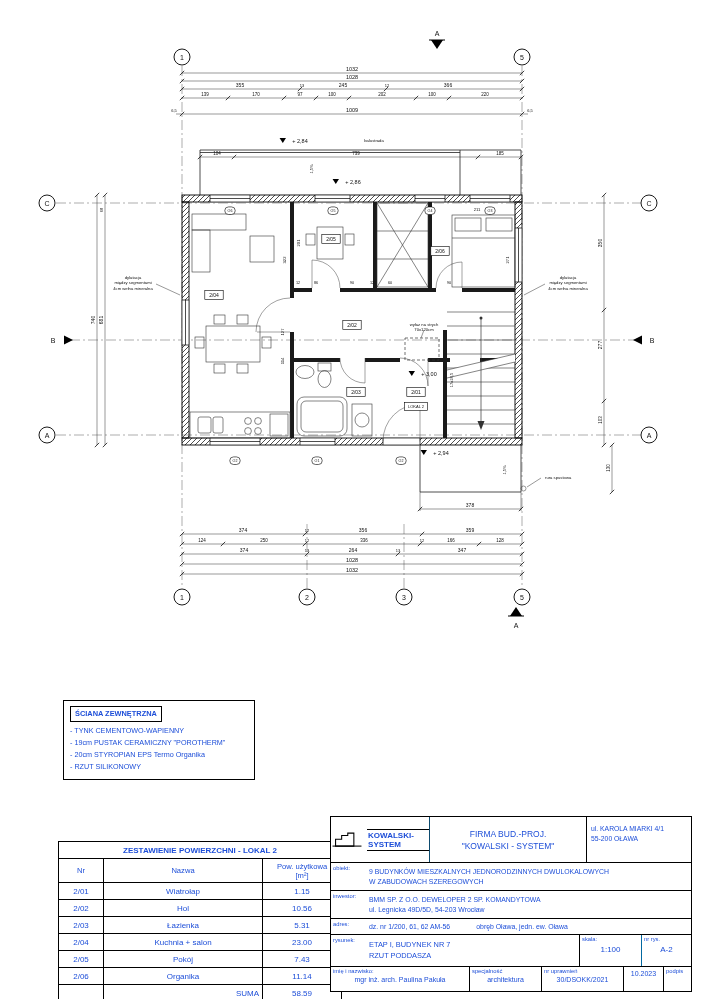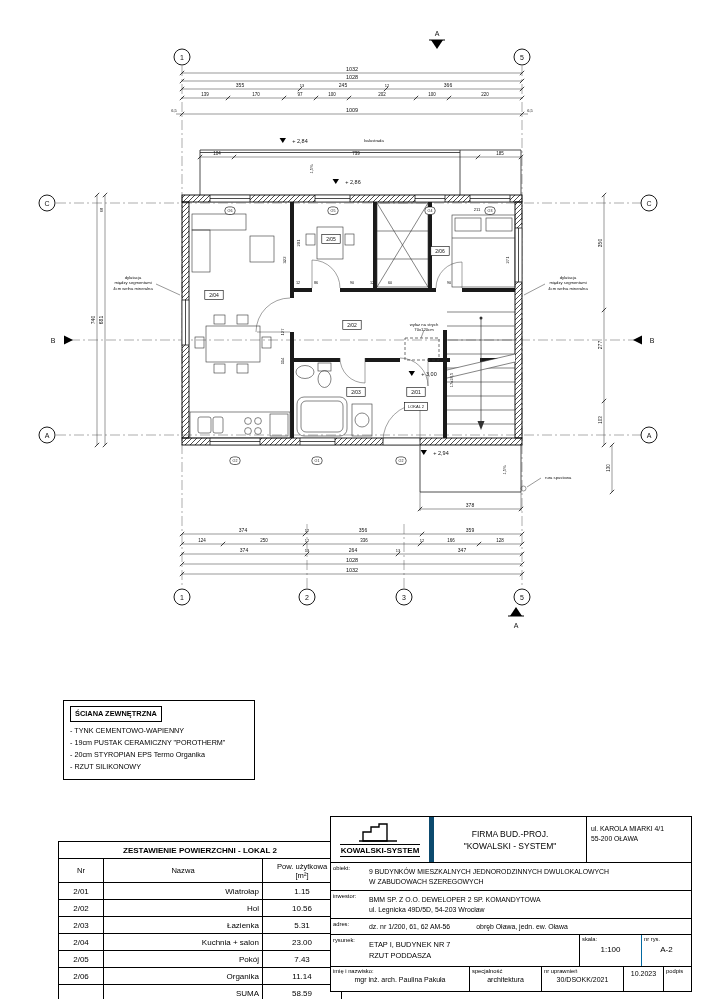--- a/index.html
+++ b/index.html
@@ -1,44 +1,44 @@
 <!DOCTYPE html>
 <html><head>
 <meta charset="utf-8">
 <style>
   html,body{margin:0;padding:0;background:#e8e8e8;}
   .page{position:relative;width:706px;height:999px;background:#ffffff;margin:0 auto;
-        font-family:"Liberation Sans",sans-serif;color:#000000;overflow:hidden;}
+        font-family:"Liberation Sans",sans-serif;color:#1d4ed8;overflow:hidden;}
   svg text{font-family:"Liberation Sans",sans-serif;fill:#111;}
   #plan-svg{position:absolute;left:0;top:0;}
 
   
   .legend{position:absolute;left:63px;top:700px;width:178px;border:1px solid #000;
           padding:5px 6px 6px 6px;font-size:7.2px;line-height:1.65;background:#fff;}
   .legend-title{display:inline-block;font-size:7.4px;font-weight:bold;border:1px solid #000;
           padding:1px 4px;margin-bottom:3px;}
   .legend ul{margin:0;padding:0;list-style:none;}
 
   
   .area-table{position:absolute;left:58px;top:841px;border-collapse:collapse;background:#fff;}
   .area-table td,.area-table th{border:1px solid #000;font-size:8px;padding:2.5px 3px;height:11px;}
   .tbl-title{font-size:8.8px;font-weight:bold;text-align:center;padding:4px;}
   .area-table th{font-weight:normal;text-align:center;font-size:7.6px;white-space:pre-line;}
   .c-nr{width:38px;text-align:center;}
-  .c-nazwa{width:152px;text-align:right;padding-left:5px;}
+  .c-nazwa{width:152px;text-align:center;padding-left:5px;}
   .c-pow{width:72px;text-align:center;}
   .suma-label{text-align:right;padding-right:6px;}
 
   
   .title-block{position:absolute;left:330px;top:816px;width:362px;border:1.2px solid #000;
           background:#fff;box-sizing:border-box;}
   .tb-row{display:flex;border-bottom:1px solid #000;box-sizing:border-box;}
   .tb-row:last-child{border-bottom:none;}
   .tb-r1{height:46px;}
-  .tb-logo-cell{width:98px;border-right:5px solid #0c4a6e;display:flex;flex-direction:column;
+  .tb-logo-cell{width:98px;border-right:1px solid #0c4a6e;display:flex;flex-direction:row;
           align-items:center;justify-content:center;gap:1px;}
   .logo-text{font-size:8px;font-weight:bold;border-top:1.5px solid #000;border-bottom:1.5px solid #000;padding:1px 1px;}
   .tb-firm-cell{flex:1;border-right:1px solid #000;display:flex;flex-direction:column;
           align-items:center;justify-content:center;font-size:8.5px;font-weight:normal;gap:2px;text-align:center;}
   .tb-addr-cell{width:104px;font-size:6.8px;padding:7px 4px;line-height:1.5;box-sizing:border-box;}
   .tb-field{min-height:28px;}
   .tb-lbl{width:36px;font-size:5.8px;padding:2px 0 0 2px;box-sizing:border-box;flex:none;}
   .tb-val{flex:1;font-size:6.9px;padding:4px 2px 2px 2px;line-height:1.5;}
   .tb-adres{min-height:15px;}
   .tb-adres .tb-val{display:flex;gap:26px;padding-top:3px;}

